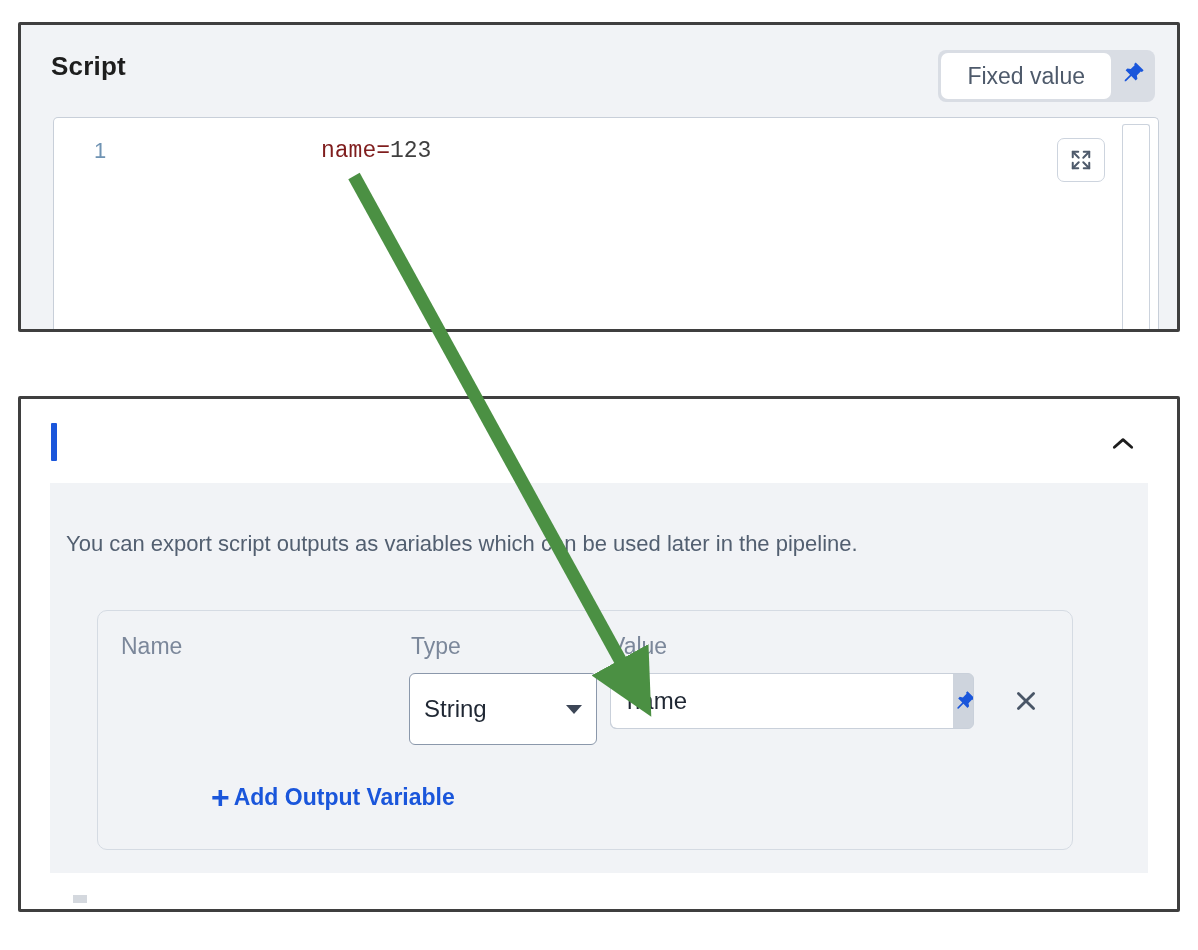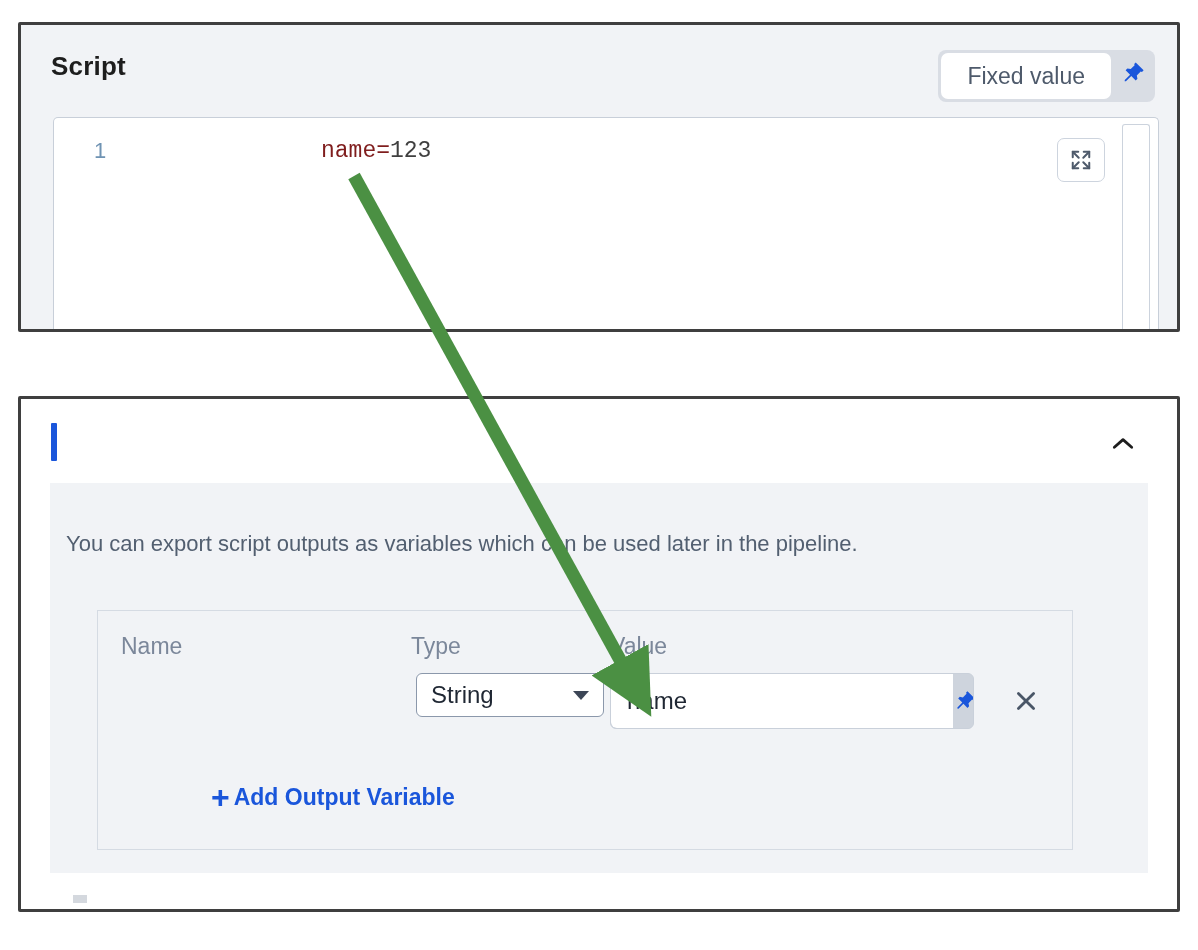--- a/index.html
+++ b/index.html
@@ -162,21 +162,21 @@
     font-size: 22px;
     color: #525f70;
     white-space: nowrap;
   }
   .vars-box {
     position: absolute;
     left: 47px; top: 127px;
     width: 976px; height: 240px;
     background: #f1f3f6;
     border: 1px solid #d5dbe3;
-    border-radius: 0;
+    border-radius: 10px;
   }
 
   .col-labels { position: absolute; left: 0; top: 0; right: 0; height: 56px; }
   .col-label {
     position: absolute;
     top: 22px;
     font-size: 23px;
     color: #7b879a;
   }
   .lbl-name  { left: 23px; }
@@ -193,22 +193,22 @@
     font-family: "Liberation Sans", sans-serif;
     font-size: 24px;
     color: #1f2733;
     padding: 0 16px;
     outline: none;
   }
   .inp-name { left: 21px; top: 0; width: 268px; }
 
   .select-type {
     position: absolute;
-    left: 318px; top: 0;
-    width: 188px; height: 44px;
+    left: 311px; top: 0;
+    width: 188px; height: 72px;
     background: #ffffff;
     border: 1px solid #8b98ab;
     border-radius: 6px;
     display: flex;
     align-items: center;
     padding: 0 14px;
     cursor: pointer;
   }
   .select-type .sel-text { font-size: 24px; color: #1f2733; flex: 1; }
   .caret { width: 0; height: 0; border-left: 8px solid transparent; border-right: 8px solid transparent; border-top: 9px solid #3c4656; }

